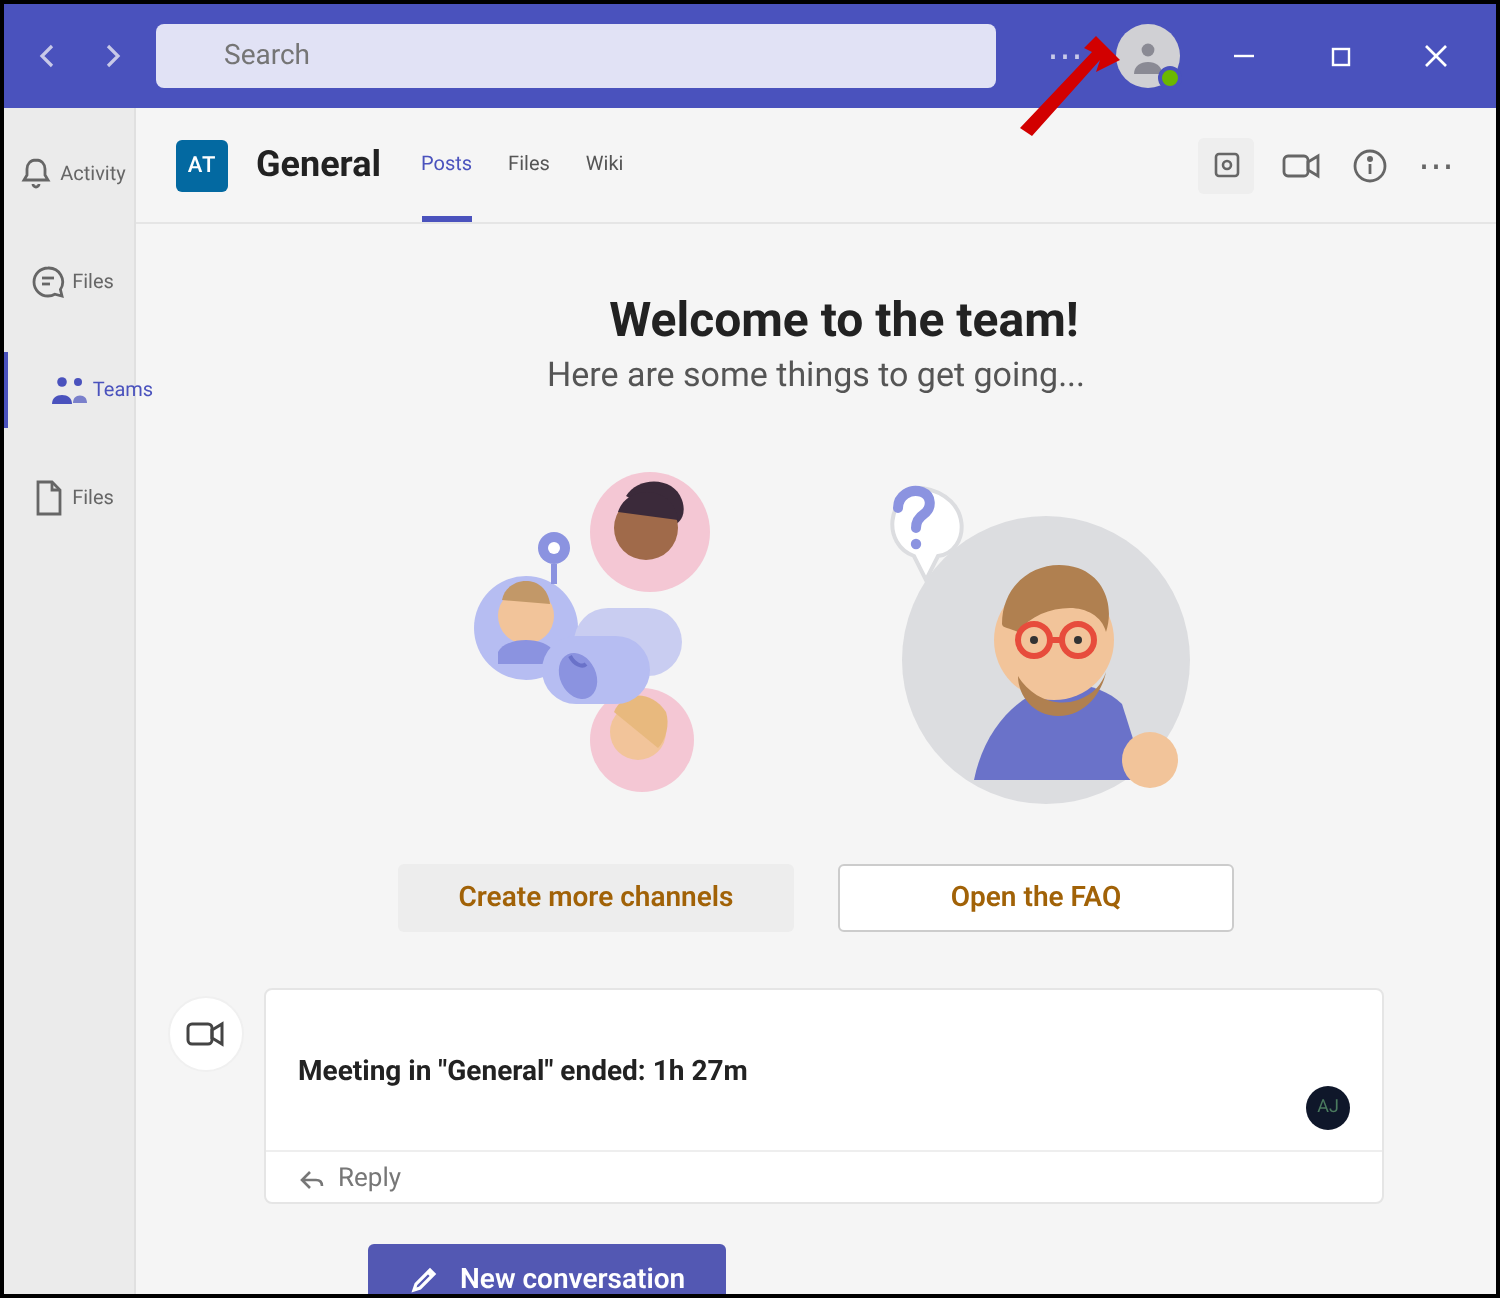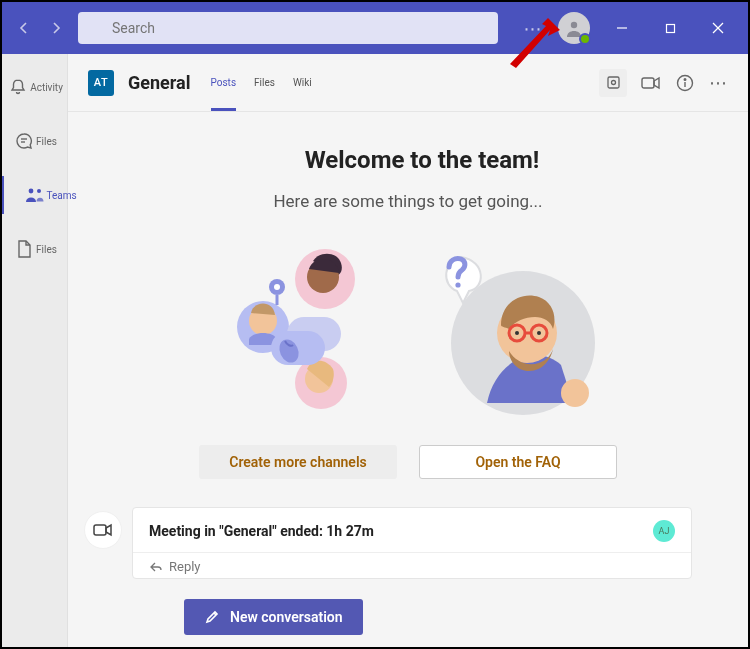--- a/index.html
+++ b/index.html
@@ -39,35 +39,35 @@
   .tab { display:flex; align-items:center; font-size:10px; color:#555; cursor:pointer; border-bottom:3px solid transparent; padding-top:3px;}
   .tab.active { color:#4a52bd; border-bottom-color:#4a52bd; font-weight:400;}
   .header-right { margin-left:auto; display:flex; align-items:center; gap:14px; color:#666;}
   .hr-icon { width:20px; height:20px; display:flex; align-items:center; justify-content:center; cursor:pointer;}
   .hr-icon.boxed { width:28px; height:28px; background:#eee; border-radius:3px;}
   .hr-ellipsis { font-size:18px; letter-spacing:1px; color:#666; cursor:pointer;}
 
   
   .scroll-area { flex:1; overflow:hidden; position:relative; display:flex; flex-direction:column; align-items:center; padding:34px 0 0;}
   .welcome-title { font-size:24px; font-weight:700; color:#222; text-align:center;margin-left:28px;}
-  .welcome-sub { font-size:17px; color:#555; text-align:center; margin-top:17px;}
+  .welcome-sub { font-size:17px; color:#555; text-align:center; margin-top:4px;}
   .illus-row { display:flex; gap:30px; margin-top:22px; align-items:flex-end;}
   .illus { width:190px; height:190px; position:relative;}
   .btn-row { display:flex; gap:22px; margin-top:22px;}
   .btn-ghost { width:198px; height:34px; border-radius:3px; font-size:14px; font-weight:600; display:flex; align-items:center; justify-content:center; cursor:pointer;}
   .btn-disabled { background:#ededed; color:#a16207; cursor:default;}
   .btn-outline { background:#fff; border:1px solid #ccc; color:#a16207;}
 
   
   .post-block { margin-top:28px; width:560px; margin-left:64px; position:relative; align-self:flex-start;}
   .post-icon { position:absolute; left:-48px; top:4px; width:38px; height:38px; border-radius:50%; background:#fff; display:flex; align-items:center; justify-content:center; color:#444; border:1px solid #f0f0f0;}
   .post-card { background:#fff; border:1px solid #e5e5e5; border-radius:4px; overflow:hidden;}
   .post-head { padding:12px 16px 10px; display:flex; align-items:center; justify-content:space-between;}
   .post-title { font-size:14px; font-weight:700; color:#222;}
-  .attendee { width:22px; height:22px; border-radius:50%; background:#5eead4; color:#4a7a5e; font-size:9px; font-weight:400; display:flex; align-items:center; justify-content:center;}
+  .attendee { width:22px; height:22px; border-radius:50%; background:#0f172a; color:#4a7a5e; font-size:9px; font-weight:400; display:flex; align-items:center; justify-content:center;margin-top:36px;}
   .post-reply { padding:6px 16px 4px; border-top:1px solid #eee; font-size:13px; color:#777; display:flex; align-items:center; gap:6px; cursor:pointer;}
 
   
   .compose { align-self:flex-start; margin:20px 0 0 116px;}
   .new-conv { background:#5358b3; color:#fff; height:36px; padding:0 20px; border:none; border-radius:3px; font-size:14px; font-weight:600; display:flex; align-items:center; gap:10px; cursor:pointer;}
 
   
   .arrow { position:absolute; left:510px; top:18px; z-index:50; pointer-events:none;}
 </style>
 </head>

